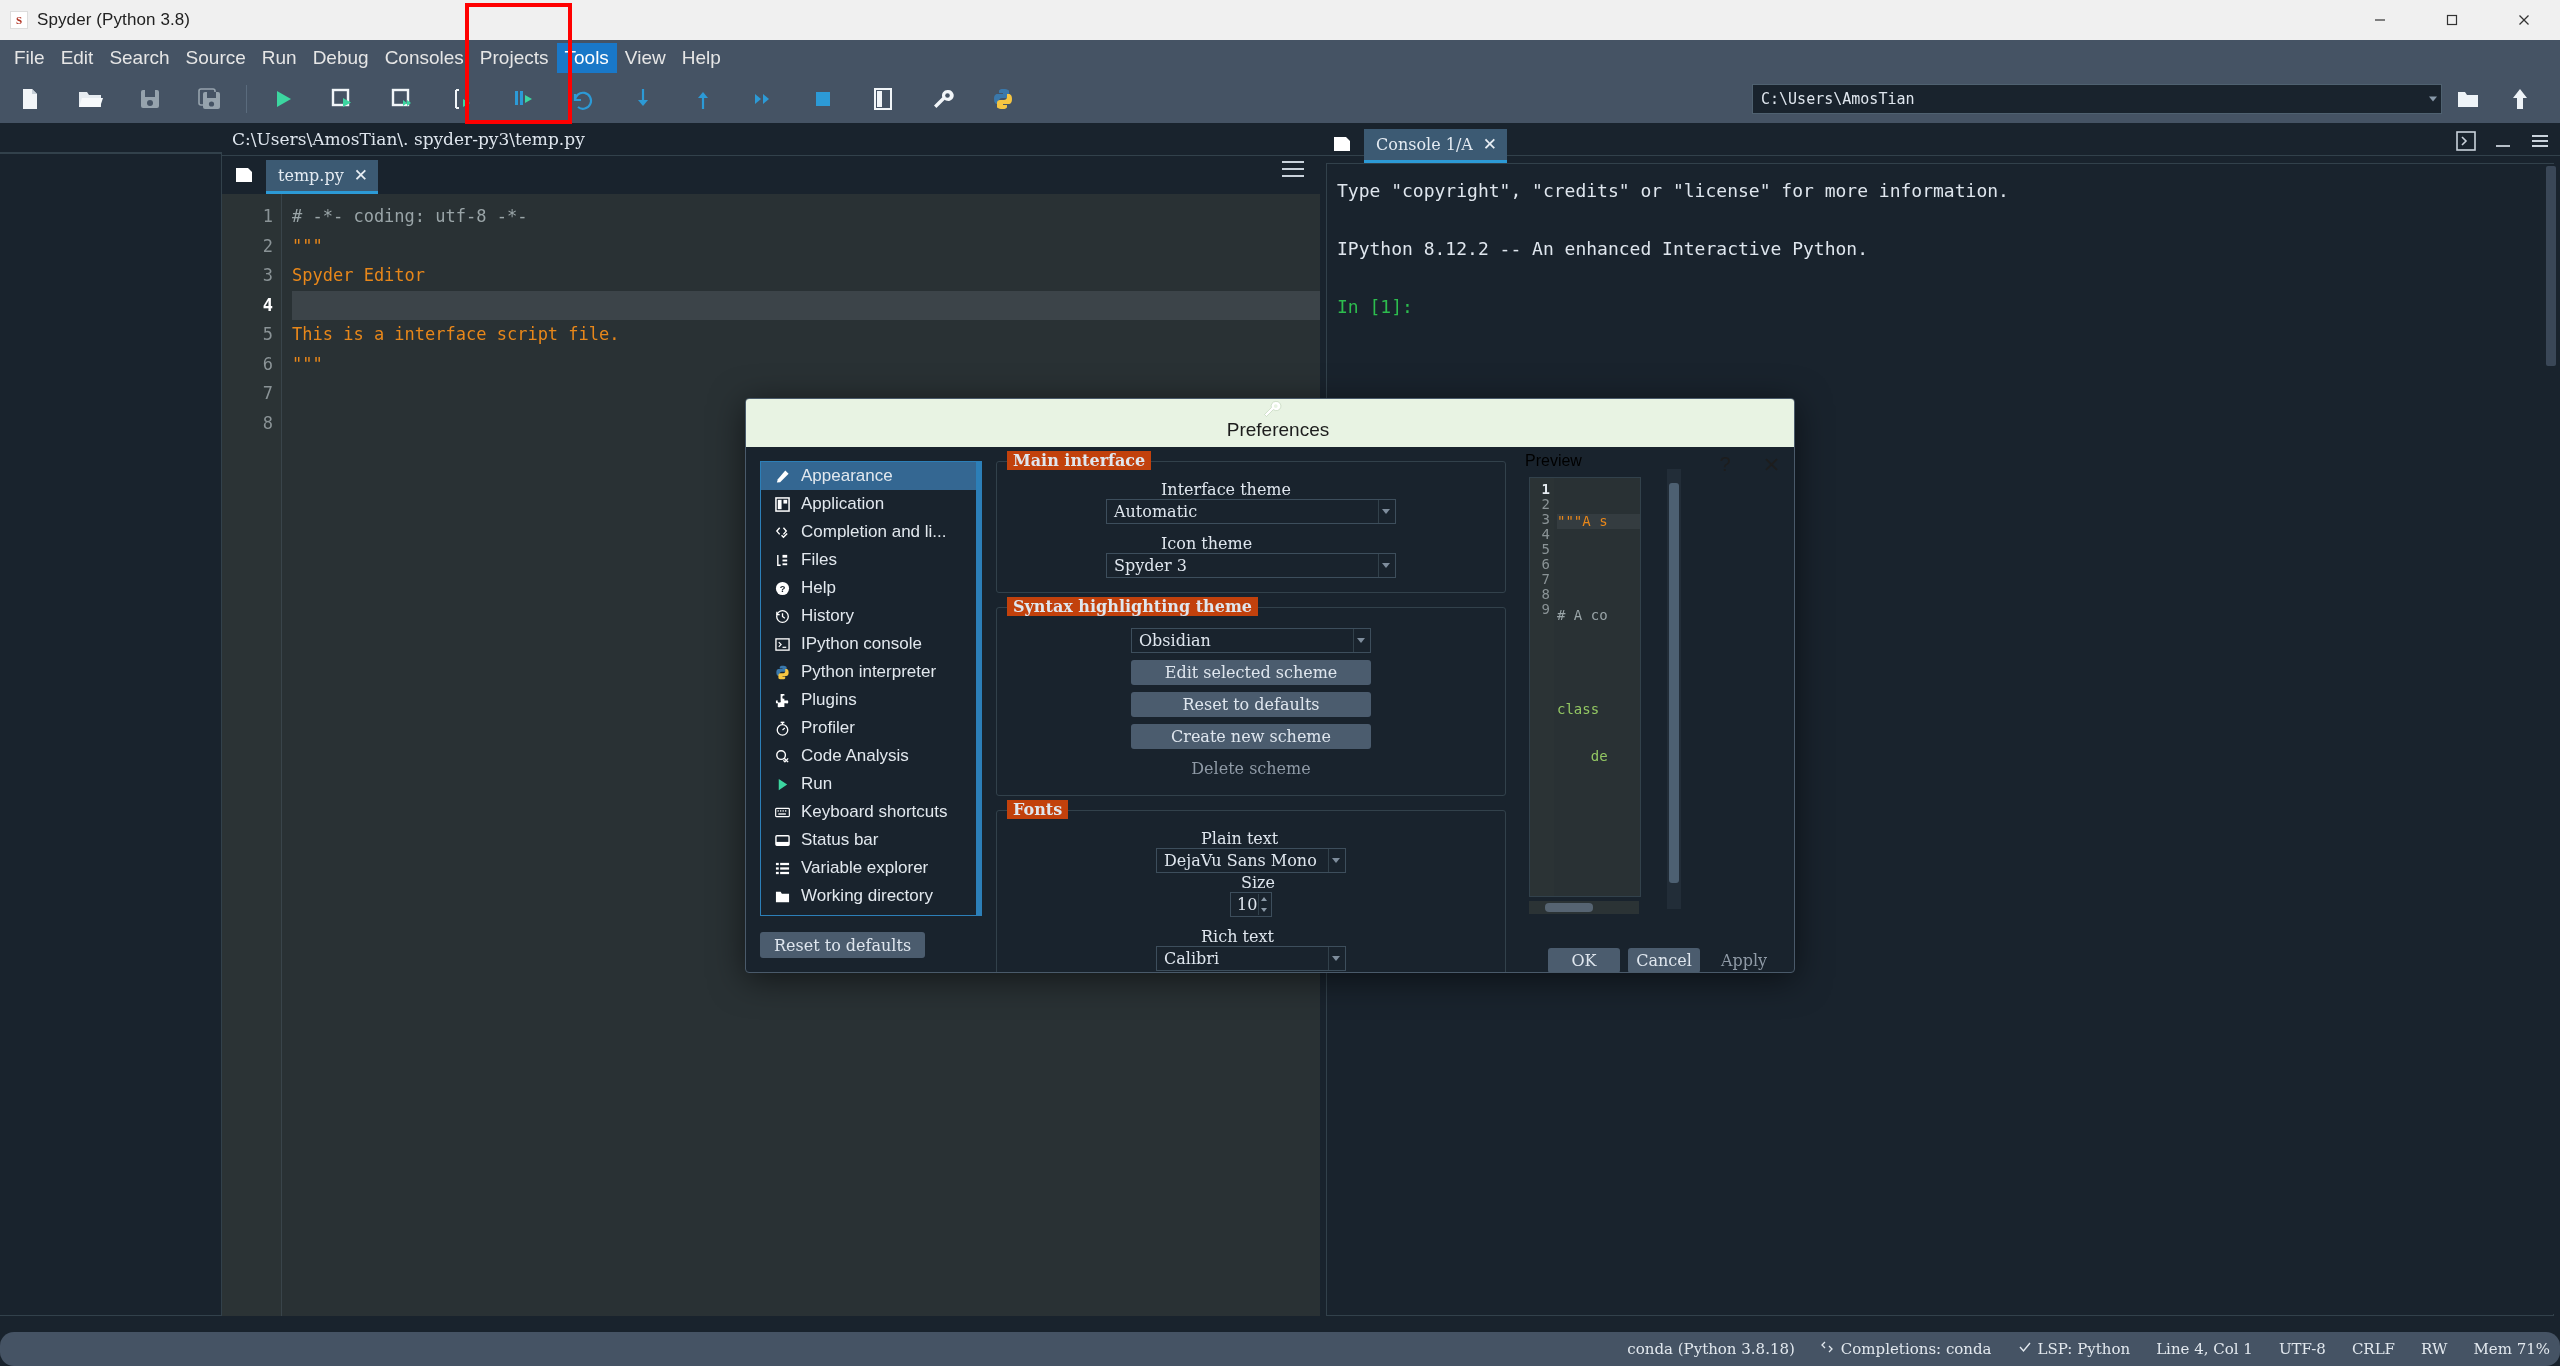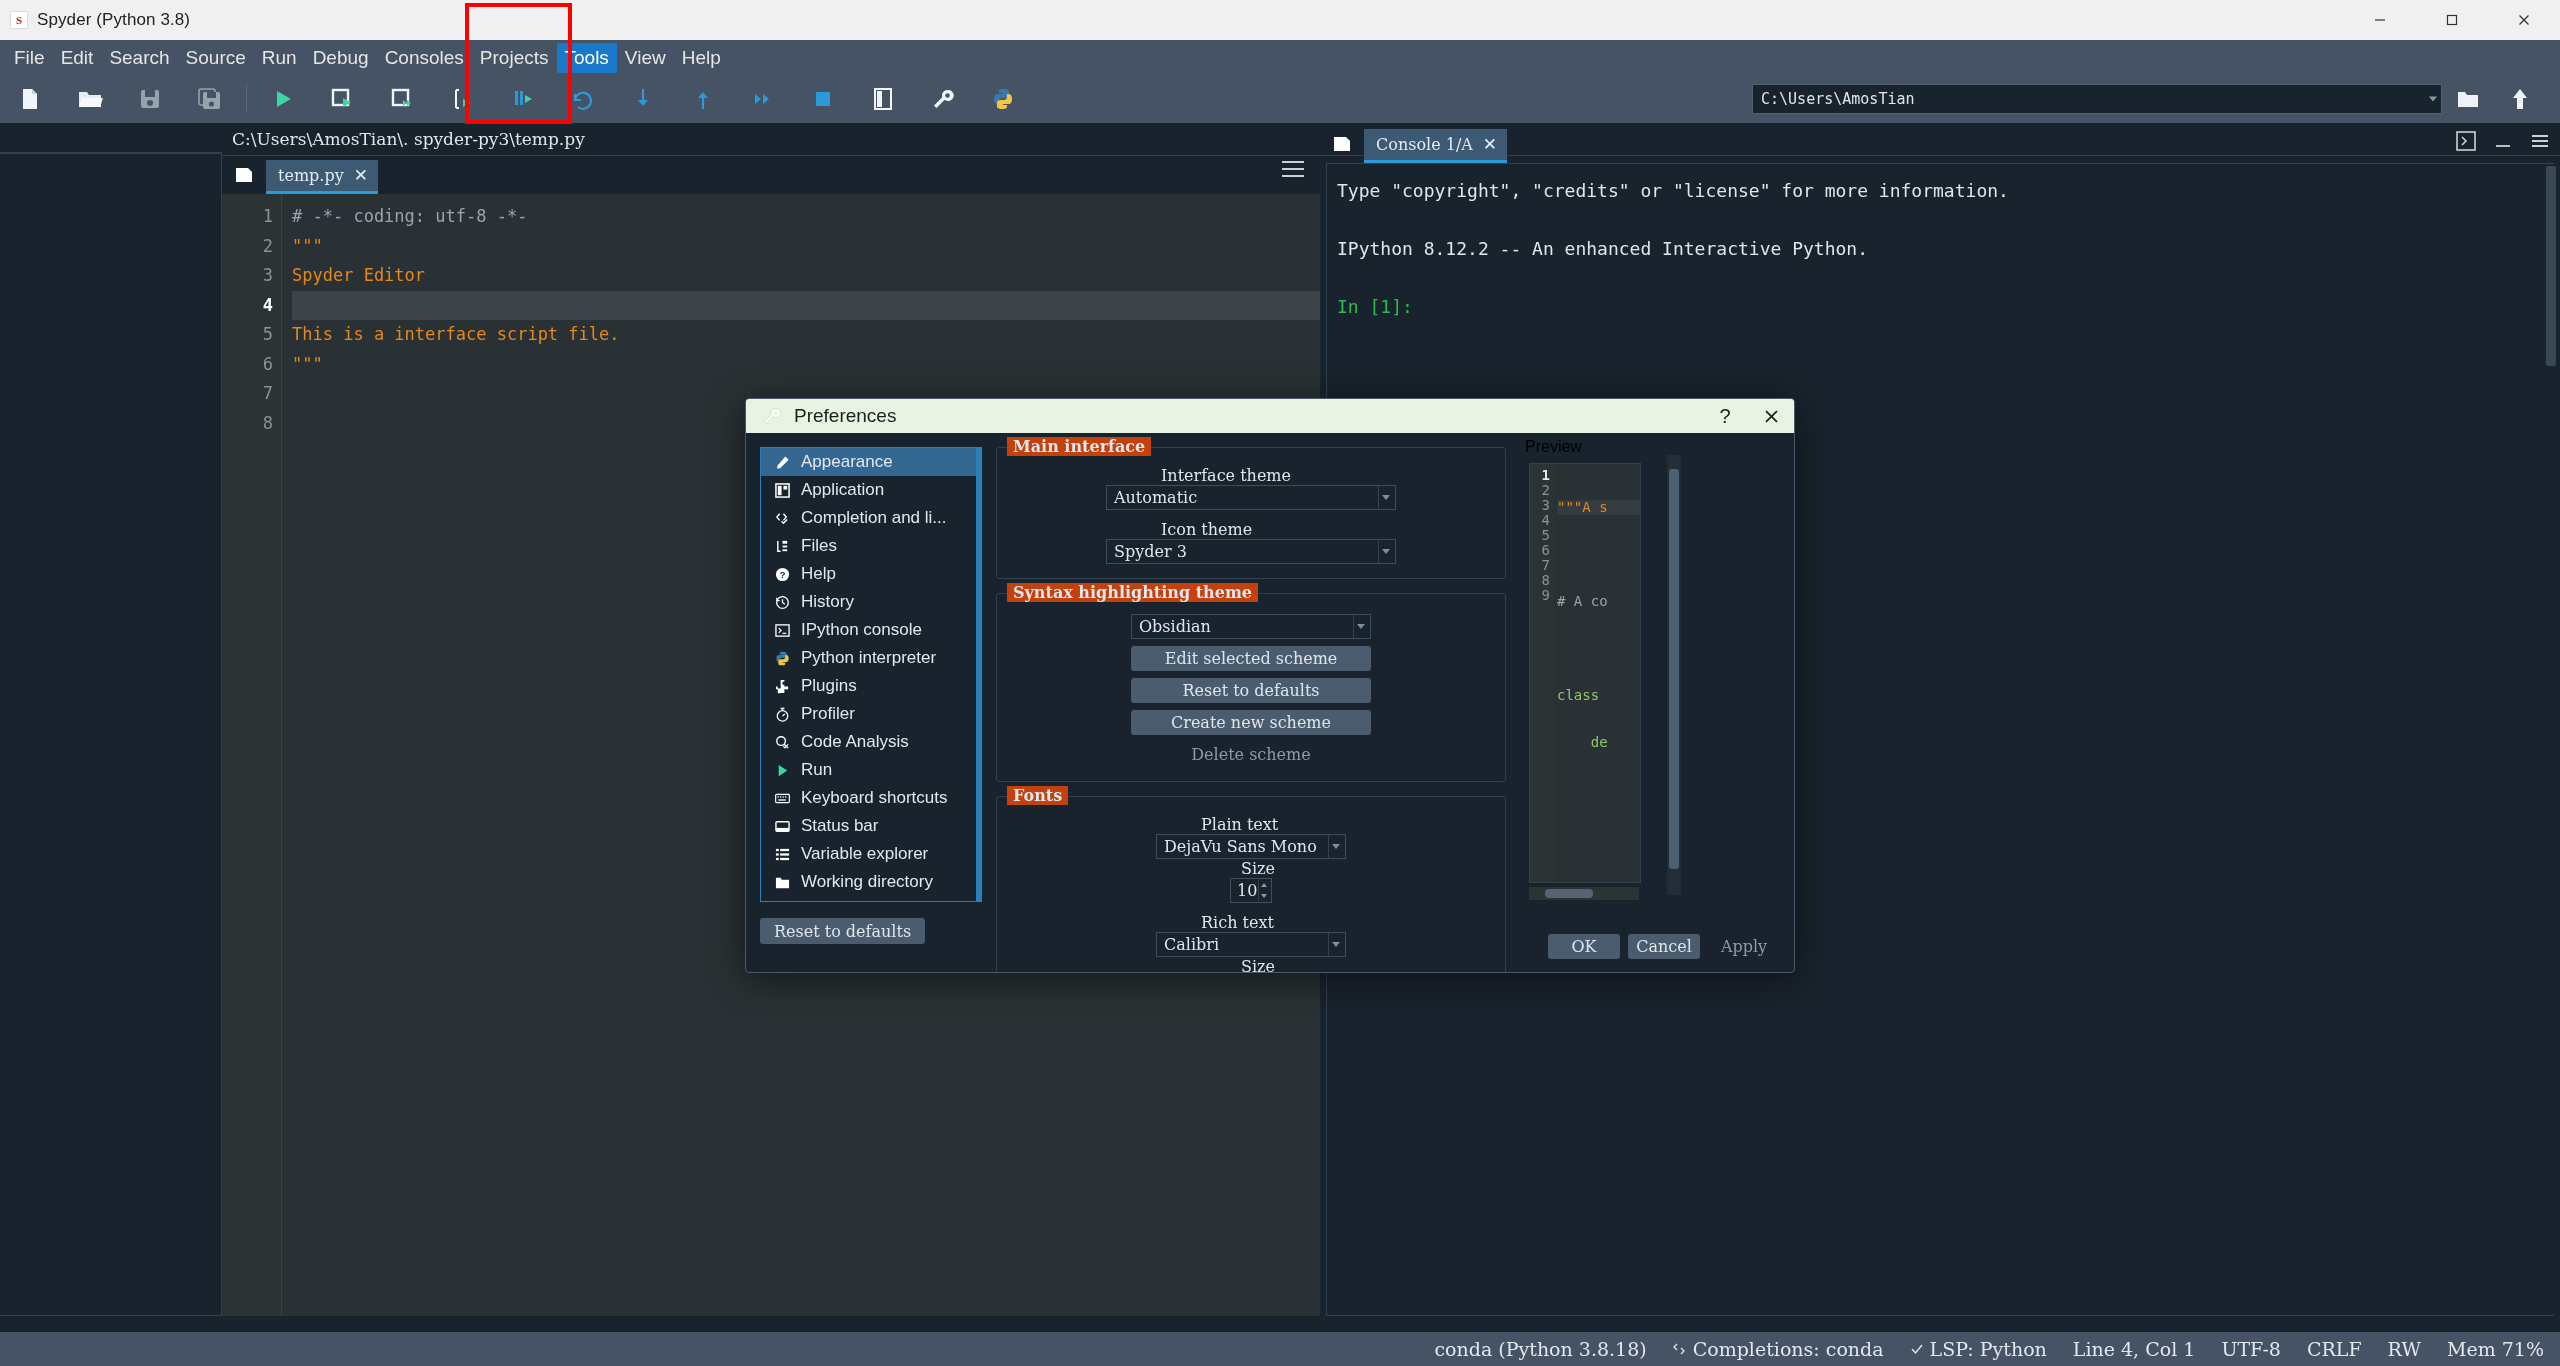--- a/index.html
+++ b/index.html
@@ -175,35 +175,36 @@
   }
   .console-scroll .thumb {
     position: absolute; left: 2px; top: 2px; width: 10px; height: 200px;
     background: #3a4757; border-radius: 2px;
   }
 
   
   .statusbar {
     position: absolute; left: 0; bottom: 0; width: 2560px; height: 34px;
     background: #455364; display: flex; align-items: center;
-    justify-content: flex-end; padding-right: 16px; gap: 26px;
-    font-family: "DejaVu Serif", serif; font-size: 19px; color: #e2e8ee;
+    justify-content: flex-end; padding-right: 10px; gap: 26px;
+    font-family: "DejaVu Serif", serif; font-size: 15px; color: #e2e8ee; border-radius: 14px;
   }
   .sb-item { display: flex; align-items: center; gap: 6px; white-space: nowrap; }
 
   
   .dialog {
     position: absolute; left: 745px; top: 398px; width: 1050px; height: 575px;
     background: #19232d; border: 1px solid #4a5a6a;
     border-radius: 4px; box-shadow: 0 6px 34px rgba(0,0,0,.55);
     overflow: hidden;
   }
   .dlg-title {
-    height: 34px; background: #e8f3e3; display: flex; align-items: center;
+    height: 48px; background: #e8f3e3; display: flex; align-items: center;
     padding-left: 16px;
+    flex-direction: column;
   }
   .dlg-title .wrench { margin-right: 12px; display: flex; }
   .dlg-title-text { font-size: 19px; color: #1d1d1d; }
   .dlg-title-btns { margin-left: auto; display: flex; align-items: center; }
   .dlg-qbtn, .dlg-xbtn {
     width: 46px; height: 46px; display: flex; align-items: center;
     justify-content: center; font-size: 20px; color: #1d1d1d;
   }
 
   .dlg-body { position: relative; height: 529px; }

